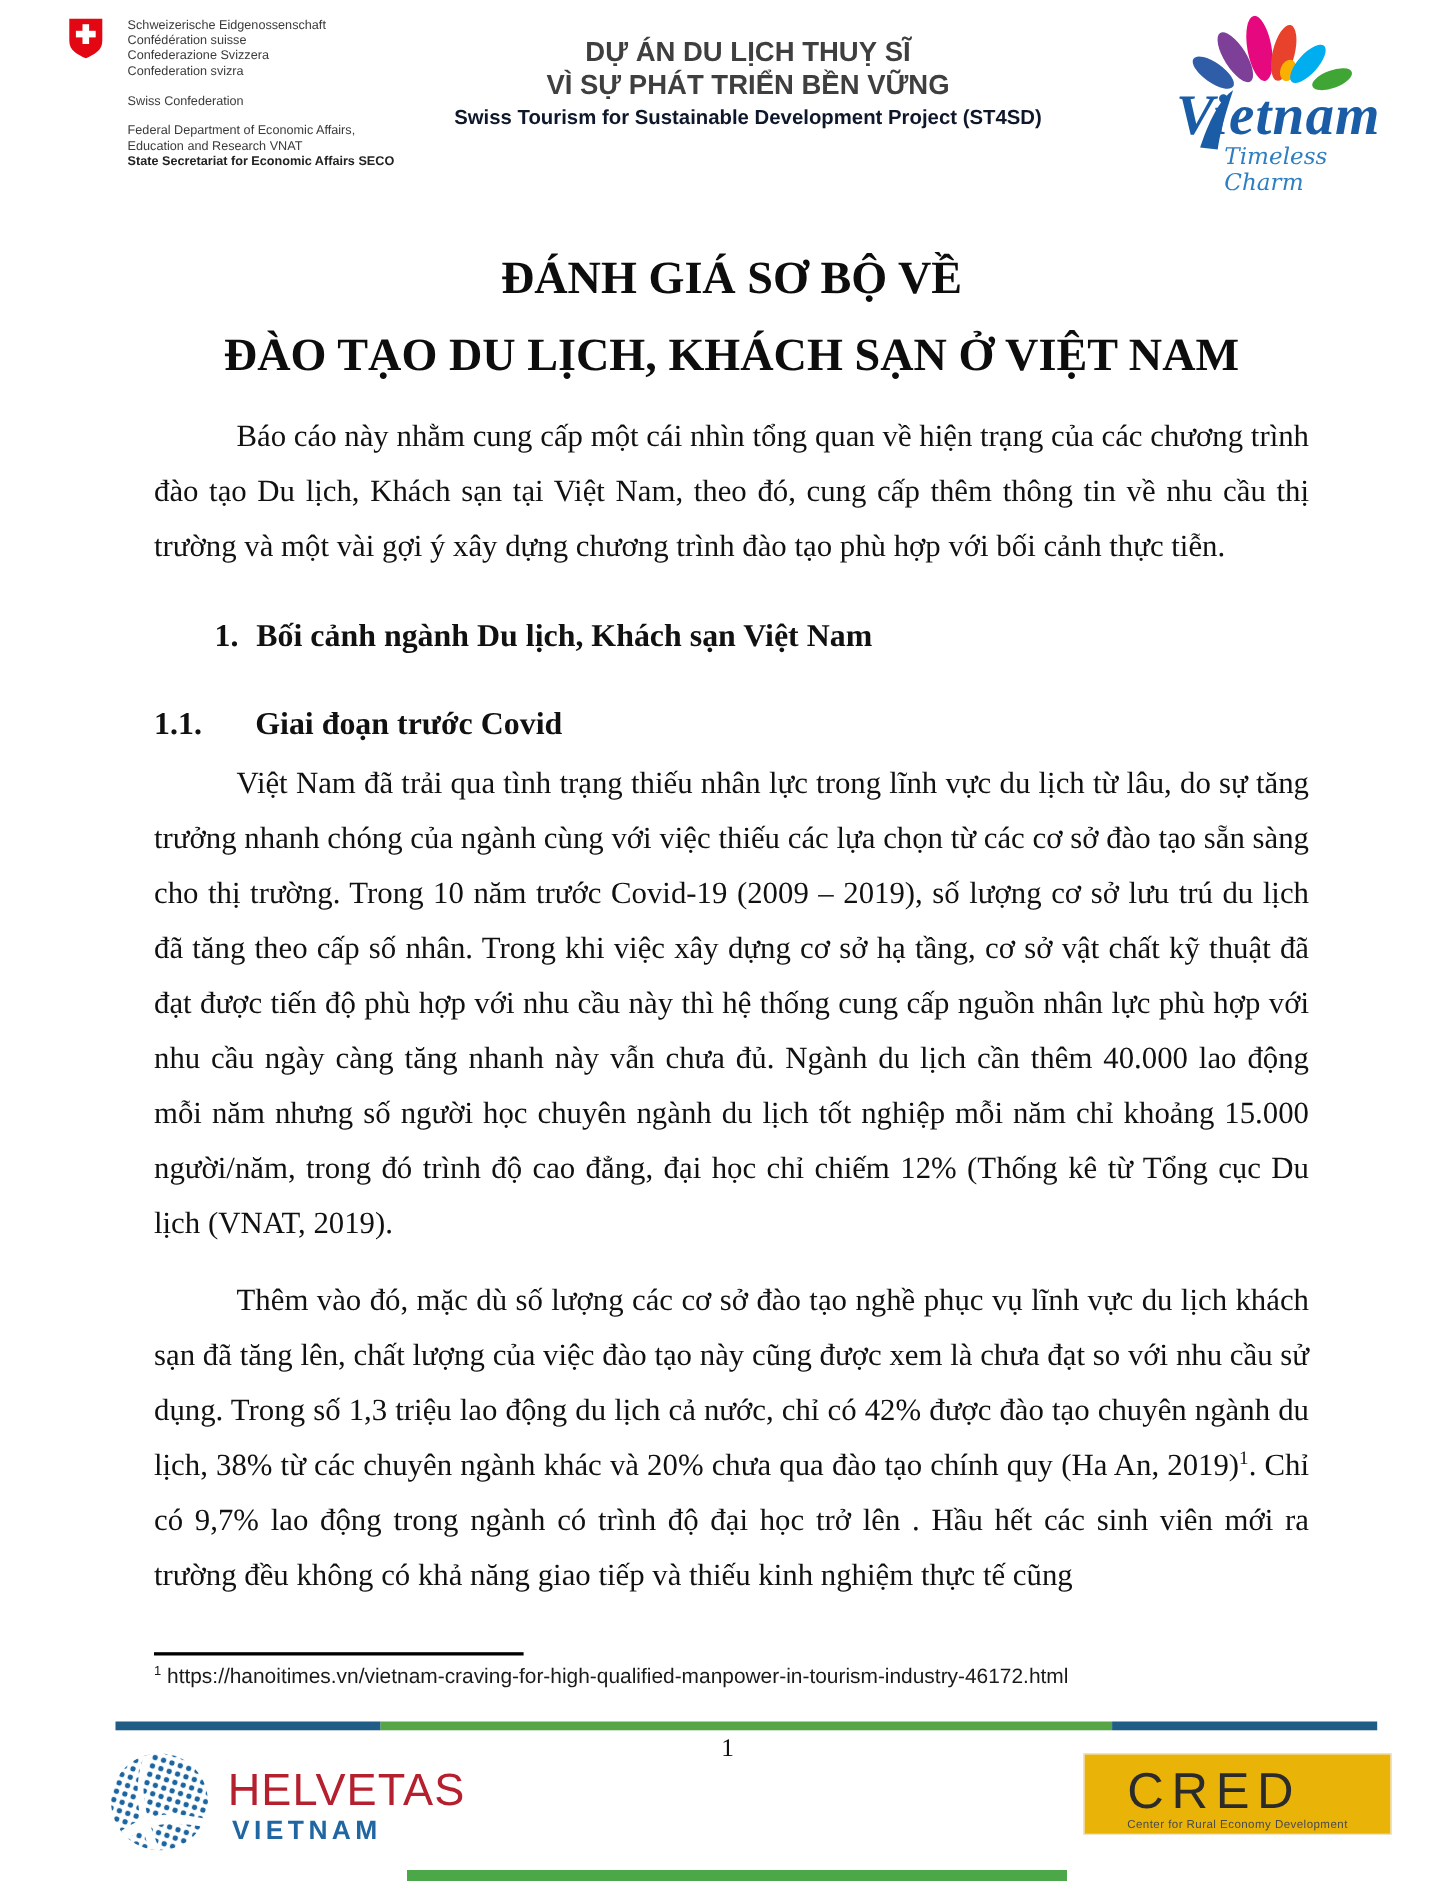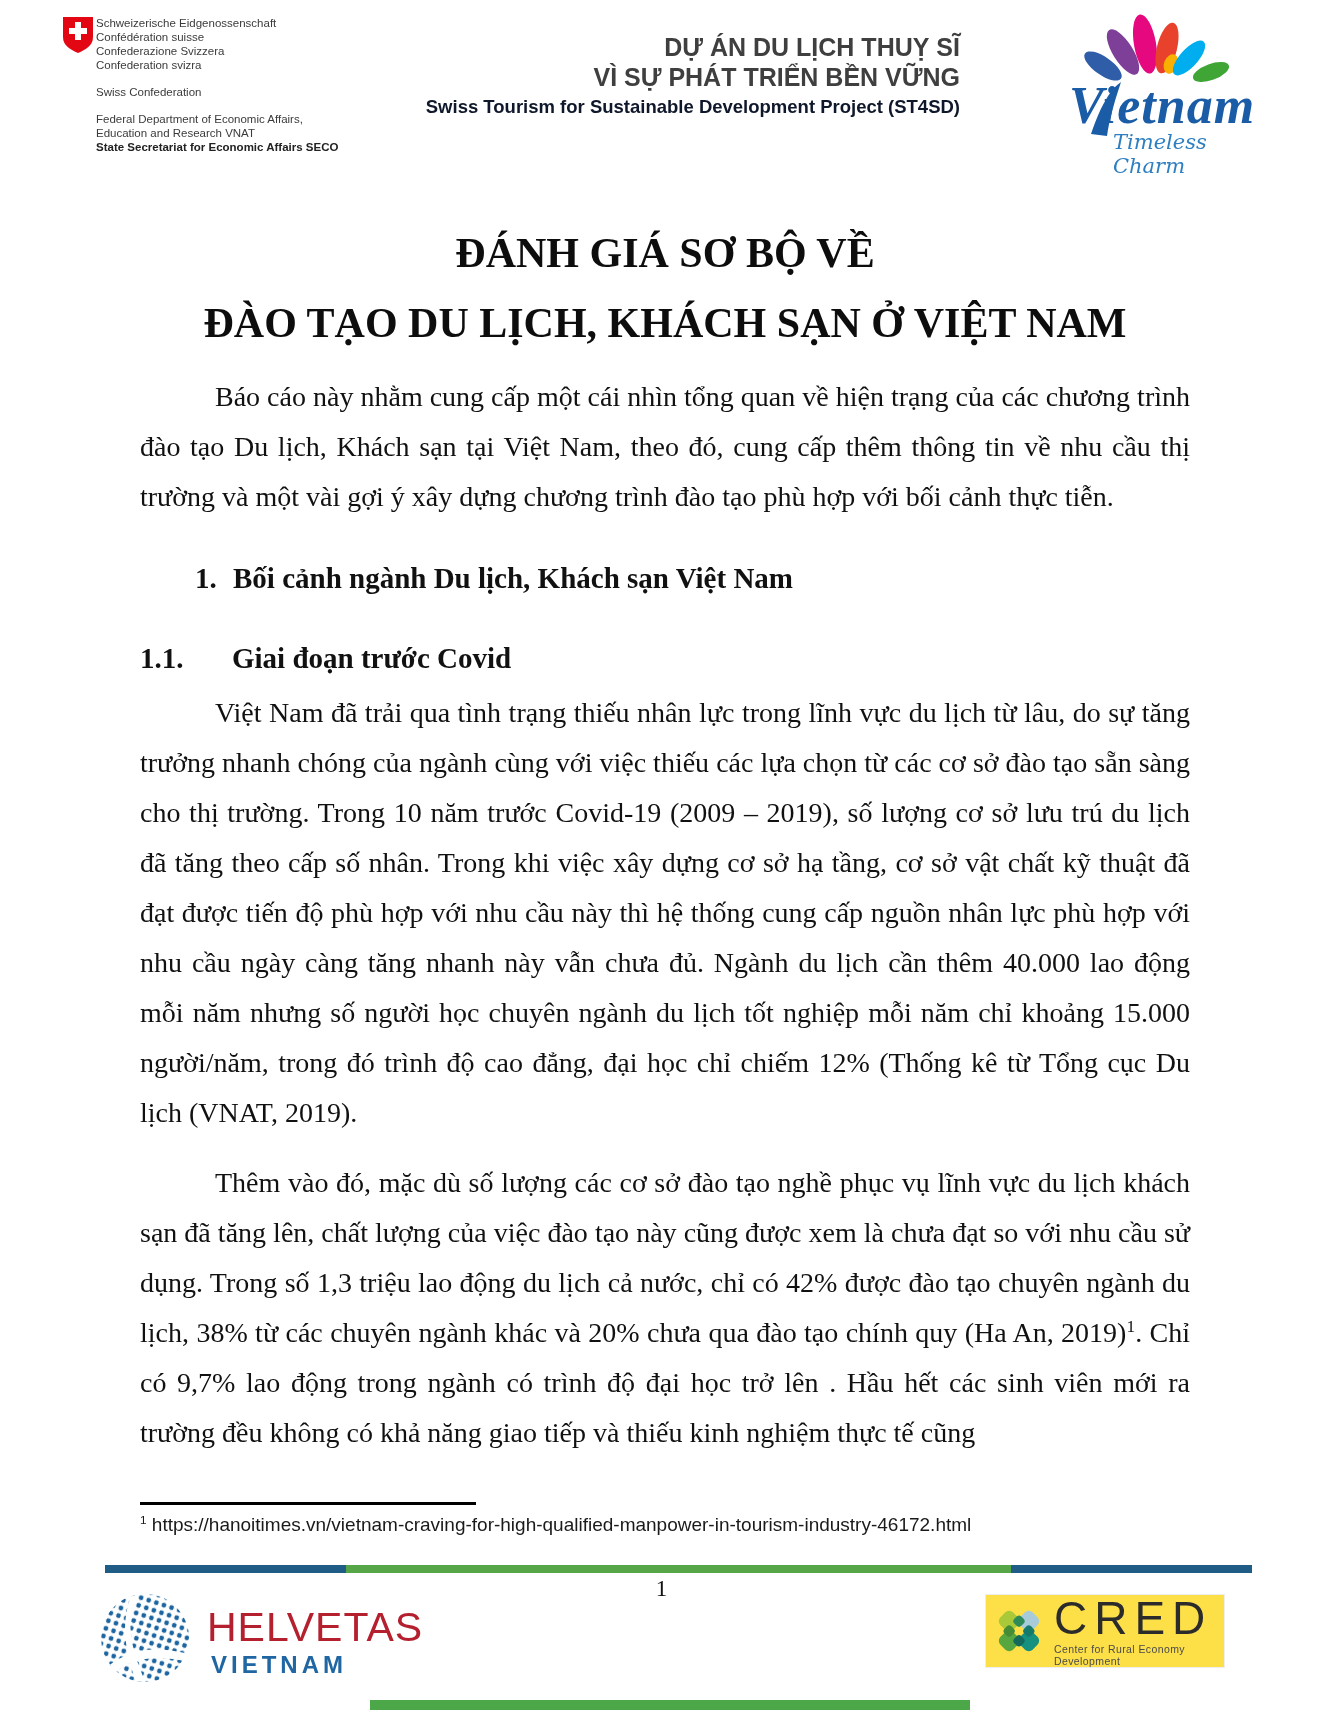--- a/index.html
+++ b/index.html
@@ -7,27 +7,27 @@
     position:relative;
     width:1323px;height:1710px;
     margin:0 auto;
     background:#ffffff;
     font-family:"Liberation Serif","DejaVu Serif",serif;
     color:#111;
     overflow:hidden;
   }
   
   .hdr{position:absolute;top:14px;left:0;width:100%;height:165px;}
-  .swiss{position:absolute;left:62px;top:2px;display:flex;gap:2px;
+  .swiss{position:absolute;left:62px;top:2px;display:flex;gap:22px;
          font-family:"Liberation Sans","DejaVu Sans",sans-serif;color:#3b3b3b;}
   .swiss svg{flex:0 0 auto;}
   .swiss-text{font-size:11.5px;line-height:14px;}
   .swiss-gap{height:13px;}
   .swiss-seco{font-weight:bold;color:#222;text-align:right;}
-  .proj{position:absolute;left:400px;top:18px;width:560px;text-align:right;
+  .proj{position:absolute;left:400px;top:18px;width:560px;text-align:center;
         font-family:"Liberation Sans","DejaVu Sans",sans-serif;color:#3f3f3f;font-weight:bold;}
   .proj-l1{font-size:25px;line-height:30px;}
   .proj-l2{font-size:25px;line-height:30px;}
   .proj-l3{font-size:18.5px;line-height:30px;color:#0f172a;}
   .vnlogo{position:absolute;right:42px;top:0;width:230px;height:145px;}
   .vn-word{position:absolute;left:18px;top:62px;font-size:52px;font-weight:bold;font-style:italic;
            color:#1a5da6;letter-spacing:1px;font-family:"Liberation Serif","DejaVu Serif",serif;}
   .vn-tag{position:absolute;left:62px;top:116px;font-size:21px;font-style:italic;color:#2e7fc1;
           font-family:"DejaVu Serif",serif;}
   
@@ -48,22 +48,22 @@
             font-family:"Liberation Sans","DejaVu Sans",sans-serif;font-size:19px;color:#1a1a1a;}
   .divider{position:absolute;left:105px;top:1565px;width:1147px;height:8px;display:flex;}
   .seg-b{background:#1f5c86;height:100%;}
   .seg-g{background:#56a546;height:100%;}
   .pagenum{position:absolute;left:0;top:1576px;width:100%;text-align:center;
            font-size:23px;color:#111;}
   .helvetas{position:absolute;left:98px;top:1588px;display:flex;align-items:flex-start;gap:14px;}
   .helv-words{padding-top:18px;font-family:"Liberation Sans","DejaVu Sans",sans-serif;}
   .helv-name{font-size:41px;font-weight:normal;letter-spacing:1px;color:#b5202f;line-height:42px;}
   .helv-country{font-size:24px;font-weight:bold;letter-spacing:4px;color:#2066a2;line-height:34px;margin-left:4px;}
-  .cred{position:absolute;left:985px;top:1594px;width:240px;height:74px;background:#fde047;
-        border:1px solid #eee;display:flex;align-items:center;padding:2px 6px;box-sizing:border-box;gap:8px;}
+  .cred{position:absolute;left:985px;top:1594px;width:280px;height:74px;background:#eab308;
+        border:1px solid #eee;display:flex;align-items:center;padding:2px 6px;box-sizing:border-box;gap:8px;flex-direction:column;}
   .cred-words{font-family:"Liberation Sans","DejaVu Sans",sans-serif;}
   .cred-name{font-size:46px;line-height:46px;letter-spacing:7px;color:#2b2b2b;font-weight:500;}
   .cred-tag{font-size:10.5px;color:#4a4a4a;letter-spacing:0.4px;margin-top:2px;}
   .bottom-bar{position:absolute;left:370px;top:1700px;width:600px;height:10px;background:#4ba747;}
 </style>
 </head>
 <body>
 
 <div class="page">
 

